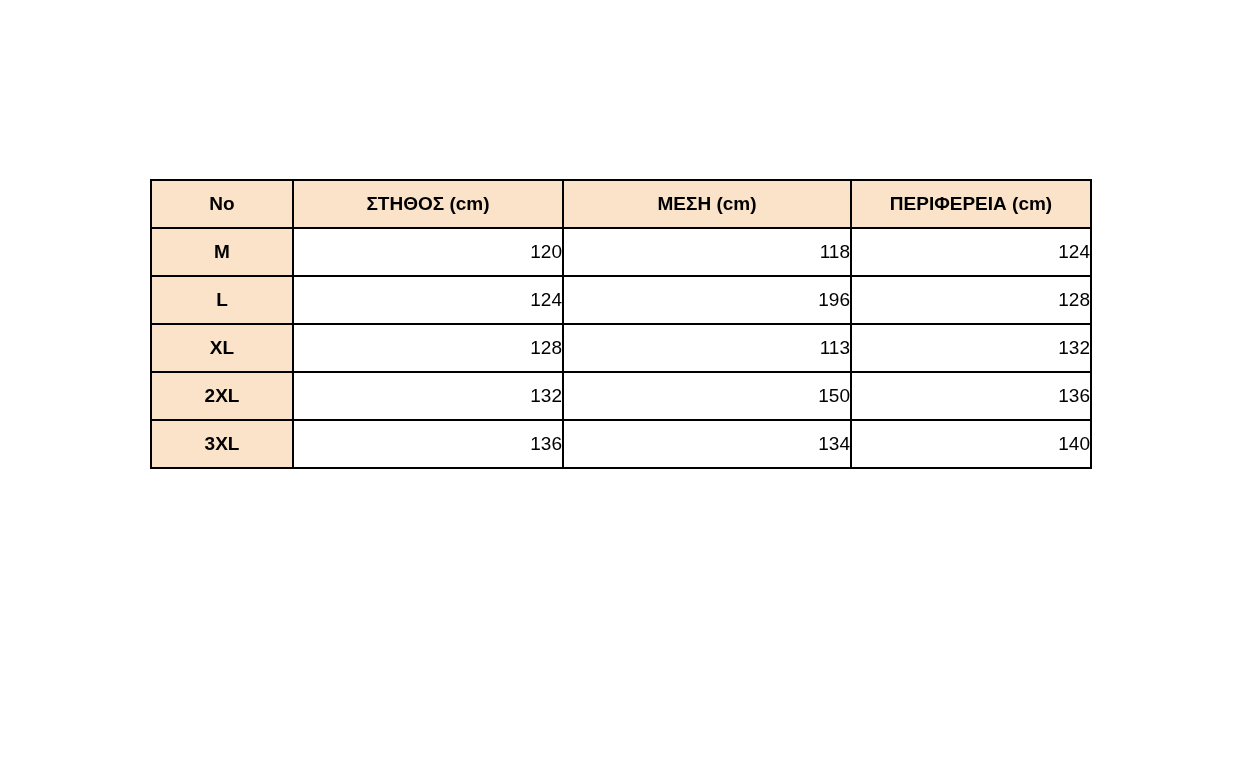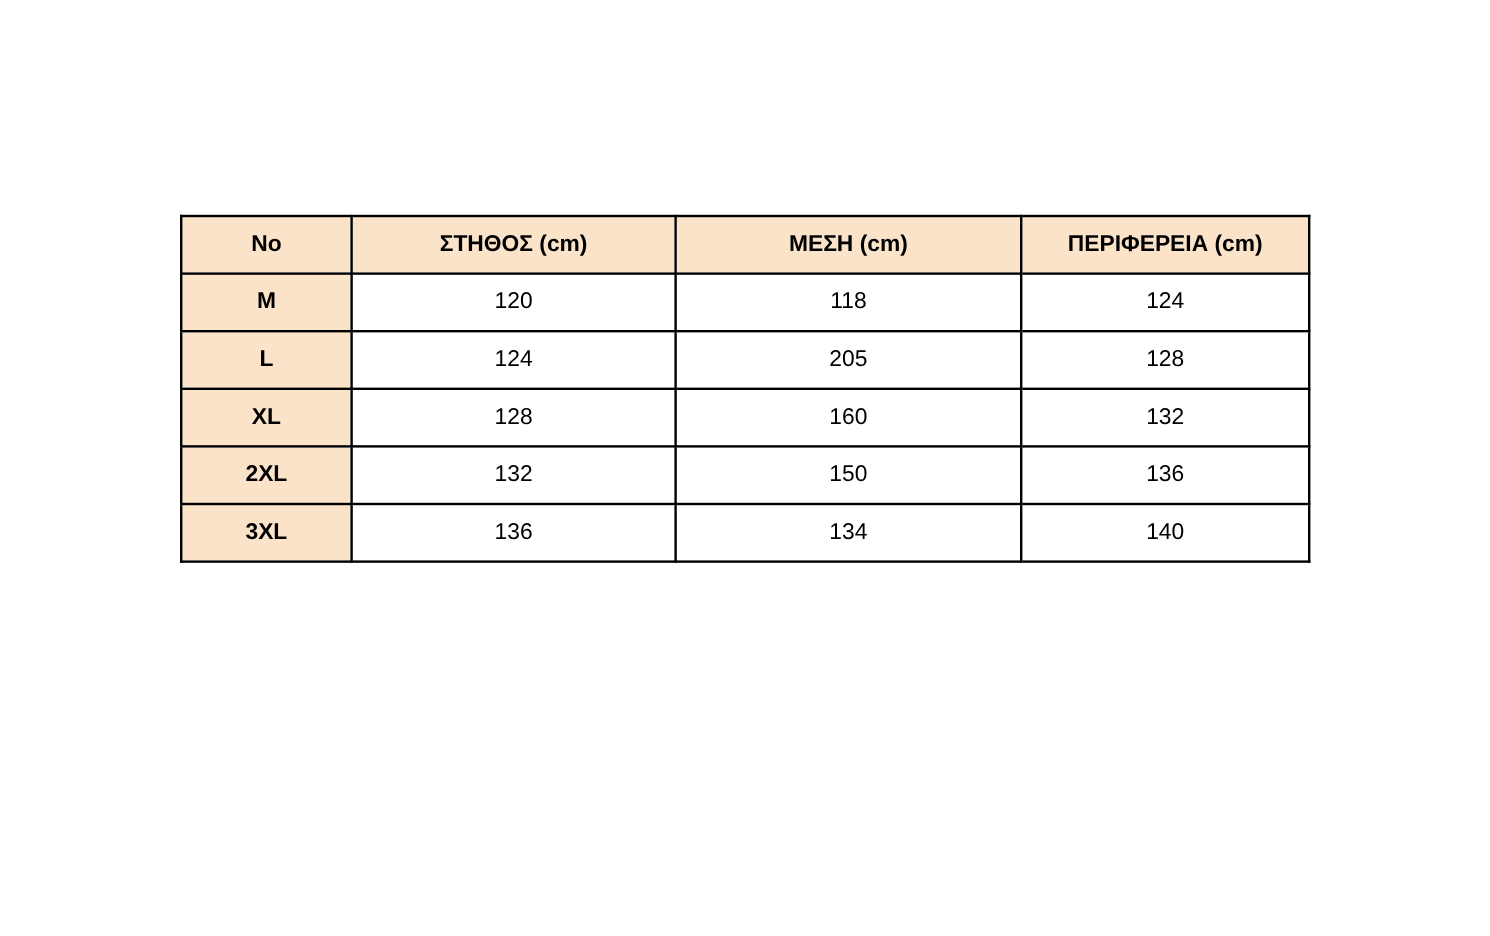--- a/index.html
+++ b/index.html
@@ -40,20 +40,21 @@
     background: #fae3c9;
     font-weight: bold;
   }
   table.size-chart td.size-col {
     background: #fae3c9;
     font-weight: bold;
   }
   table.size-chart td.val {
     background: #ffffff;
     font-weight: normal;
+    text-align: right;
   }
   col.c1 { width: 142px; }
   col.c2 { width: 270px; }
   col.c3 { width: 288px; }
   col.c4 { width: 240px; }
 </style>
 </head>
 <body>
 
 <div class="canvas">
@@ -75,27 +76,27 @@
     <tbody>
       <tr>
         <td class="size-col">M</td>
         <td class="val">120</td>
         <td class="val">118</td>
         <td class="val">124</td>
       </tr>
       <tr>
         <td class="size-col">L</td>
         <td class="val">124</td>
-        <td class="val">205</td>
+        <td class="val">196</td>
         <td class="val">128</td>
       </tr>
       <tr>
         <td class="size-col">XL</td>
         <td class="val">128</td>
-        <td class="val">160</td>
+        <td class="val">113</td>
         <td class="val">132</td>
       </tr>
       <tr>
         <td class="size-col">2XL</td>
         <td class="val">132</td>
         <td class="val">150</td>
         <td class="val">136</td>
       </tr>
       <tr>
         <td class="size-col">3XL</td>

